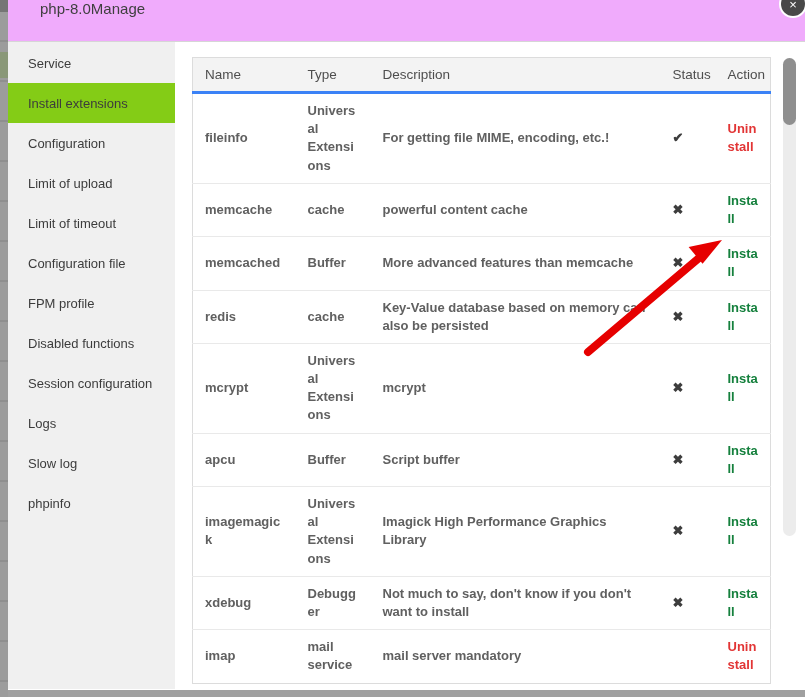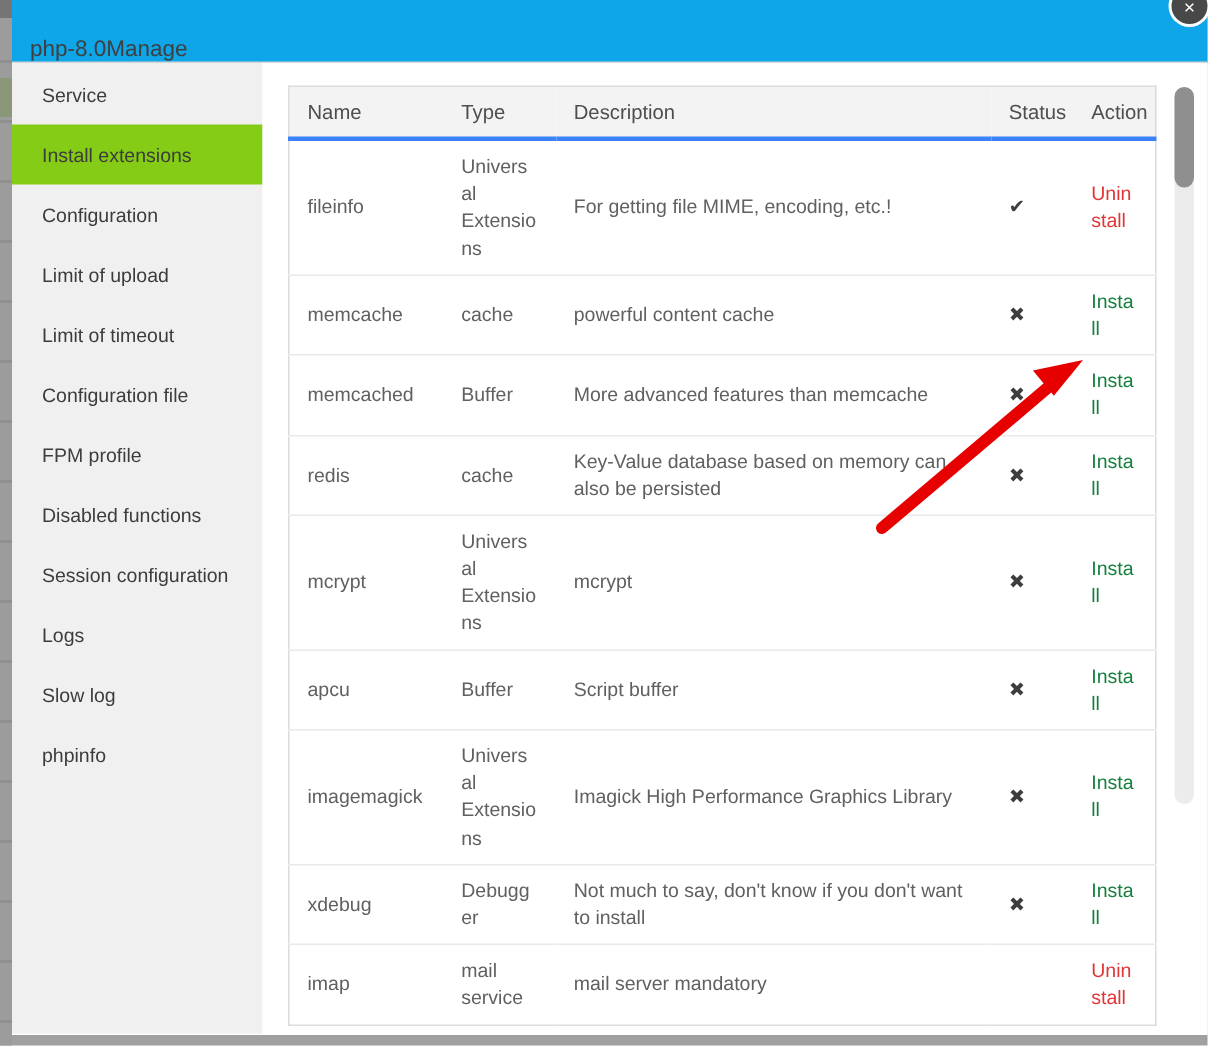--- a/index.html
+++ b/index.html
@@ -8,43 +8,43 @@
     background:#a0a0a0;
     font-family:"Liberation Sans",sans-serif;
     -webkit-font-smoothing:antialiased;
   }
   .backdrop-left{position:absolute;left:0;top:0;width:8px;height:697px;
     background:repeating-linear-gradient(180deg,#8f8f8f 0 2px,#9c9c9c 2px 40px);}
   .backdrop-left .dark-top{position:absolute;left:0;top:0;width:8px;height:12px;background:#757575;}
   .backdrop-left .green-patch{position:absolute;left:0;top:52px;width:8px;height:26px;background:#8a9878;}
 
   .modal{position:absolute;left:8px;top:0;width:797px;height:690px;background:#fff;}
-  .modal-header{height:42px;background:#0ea5e9;border-bottom:1px solid #d6d6d6;
-    display:flex;align-items:flex-end;padding-left:12px;box-sizing:border-box;}
+  .modal-header{height:42px;background:#f0abfc;border-bottom:1px solid #d6d6d6;
+    display:flex;align-items:flex-start;padding-left:32px;box-sizing:border-box;}
   .modal-title{font-size:15px;color:#3f3f3f;}
 
   .close-btn{position:absolute;left:781px;top:-8px;width:24px;height:24px;border-radius:50%;
     background:#484848;color:#fff;display:flex;align-items:center;justify-content:center;
     font-size:13px;line-height:1;z-index:20;box-shadow:0 0 0 2px #fdfdfd;cursor:pointer;}
 
   .modal-body{display:flex;height:647px;}
   .sidebar{width:167px;background:#f0f0f0;flex-shrink:0;padding-top:1px;}
   .side-item{height:40px;display:flex;align-items:center;padding-left:20px;
     font-size:13px;color:#3c3c3c;cursor:pointer;}
   .side-item.selected{background:#84cc16;}
 
   .content{flex:1;position:relative;background:#fff;}
 
   table.ext-table{border-collapse:collapse;margin:15px 0 0 17px;width:578px;
     font-size:13px;table-layout:fixed;}
   table.ext-table{border:1px solid #dcdcdc;}
   .ext-table th{background:#f3f3f3;border-bottom:3px solid #3b82f6;text-align:left;
     padding:9px 12px;color:#4e4e4e;font-weight:normal;font-size:13.5px;}
   .ext-table td{border-bottom:1px solid #e9e9e9;padding:8px 12px;color:#606060;
-    vertical-align:middle;line-height:1.4;overflow-wrap:break-word;}
+    vertical-align:middle;line-height:1.4;overflow-wrap:break-word;font-weight:bold;}
   .ext-table tr:last-child td{border-bottom:none;}
   .status-mark{color:#3d3d3d;font-size:13px;}
   .action-link{text-decoration:none;cursor:pointer;font-size:13px;}
   .action-link.install{color:#15803d;}
   .action-link.uninstall{color:#e23535;}
 
   .scrollbar-track{position:absolute;left:608px;top:16px;width:13px;height:478px;
     background:#ececec;border-radius:7px;}
   .scrollbar-thumb{position:absolute;left:0;top:0;width:13px;height:67px;
     background:#8f8f8f;border-radius:7px;cursor:pointer;}

